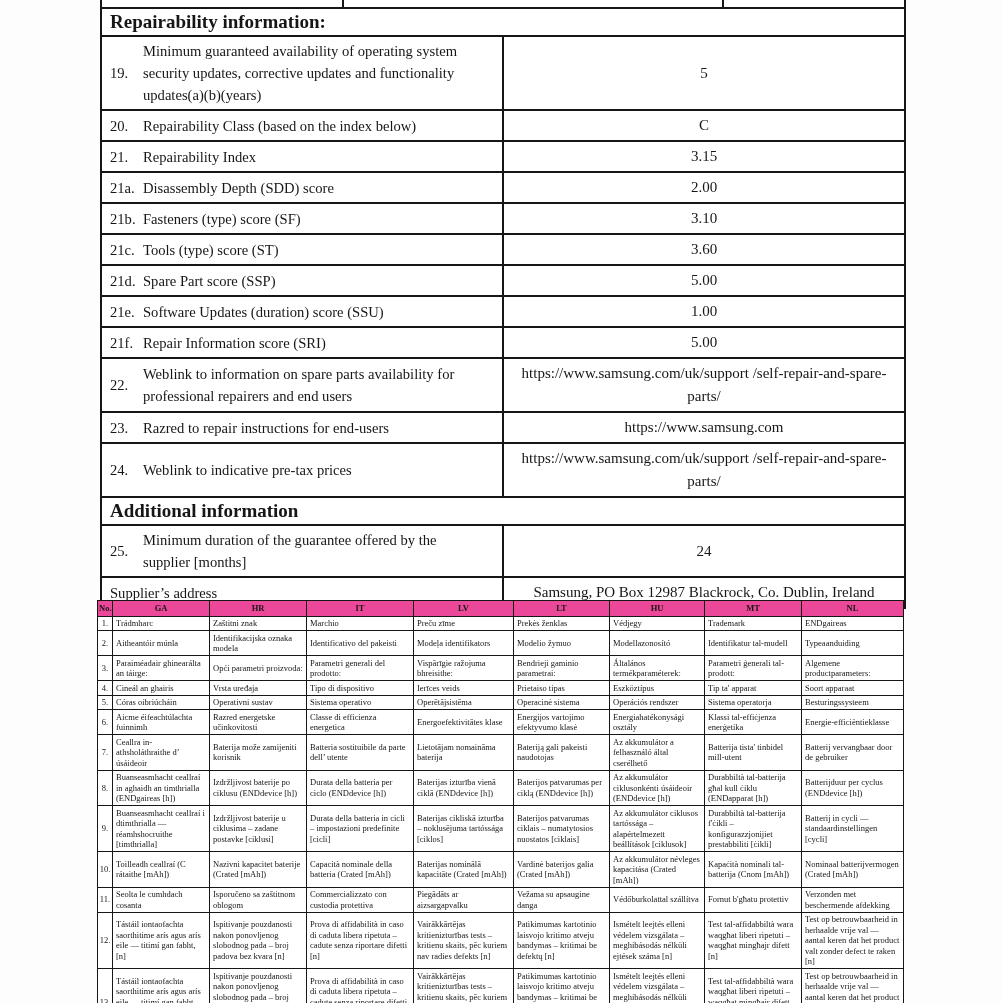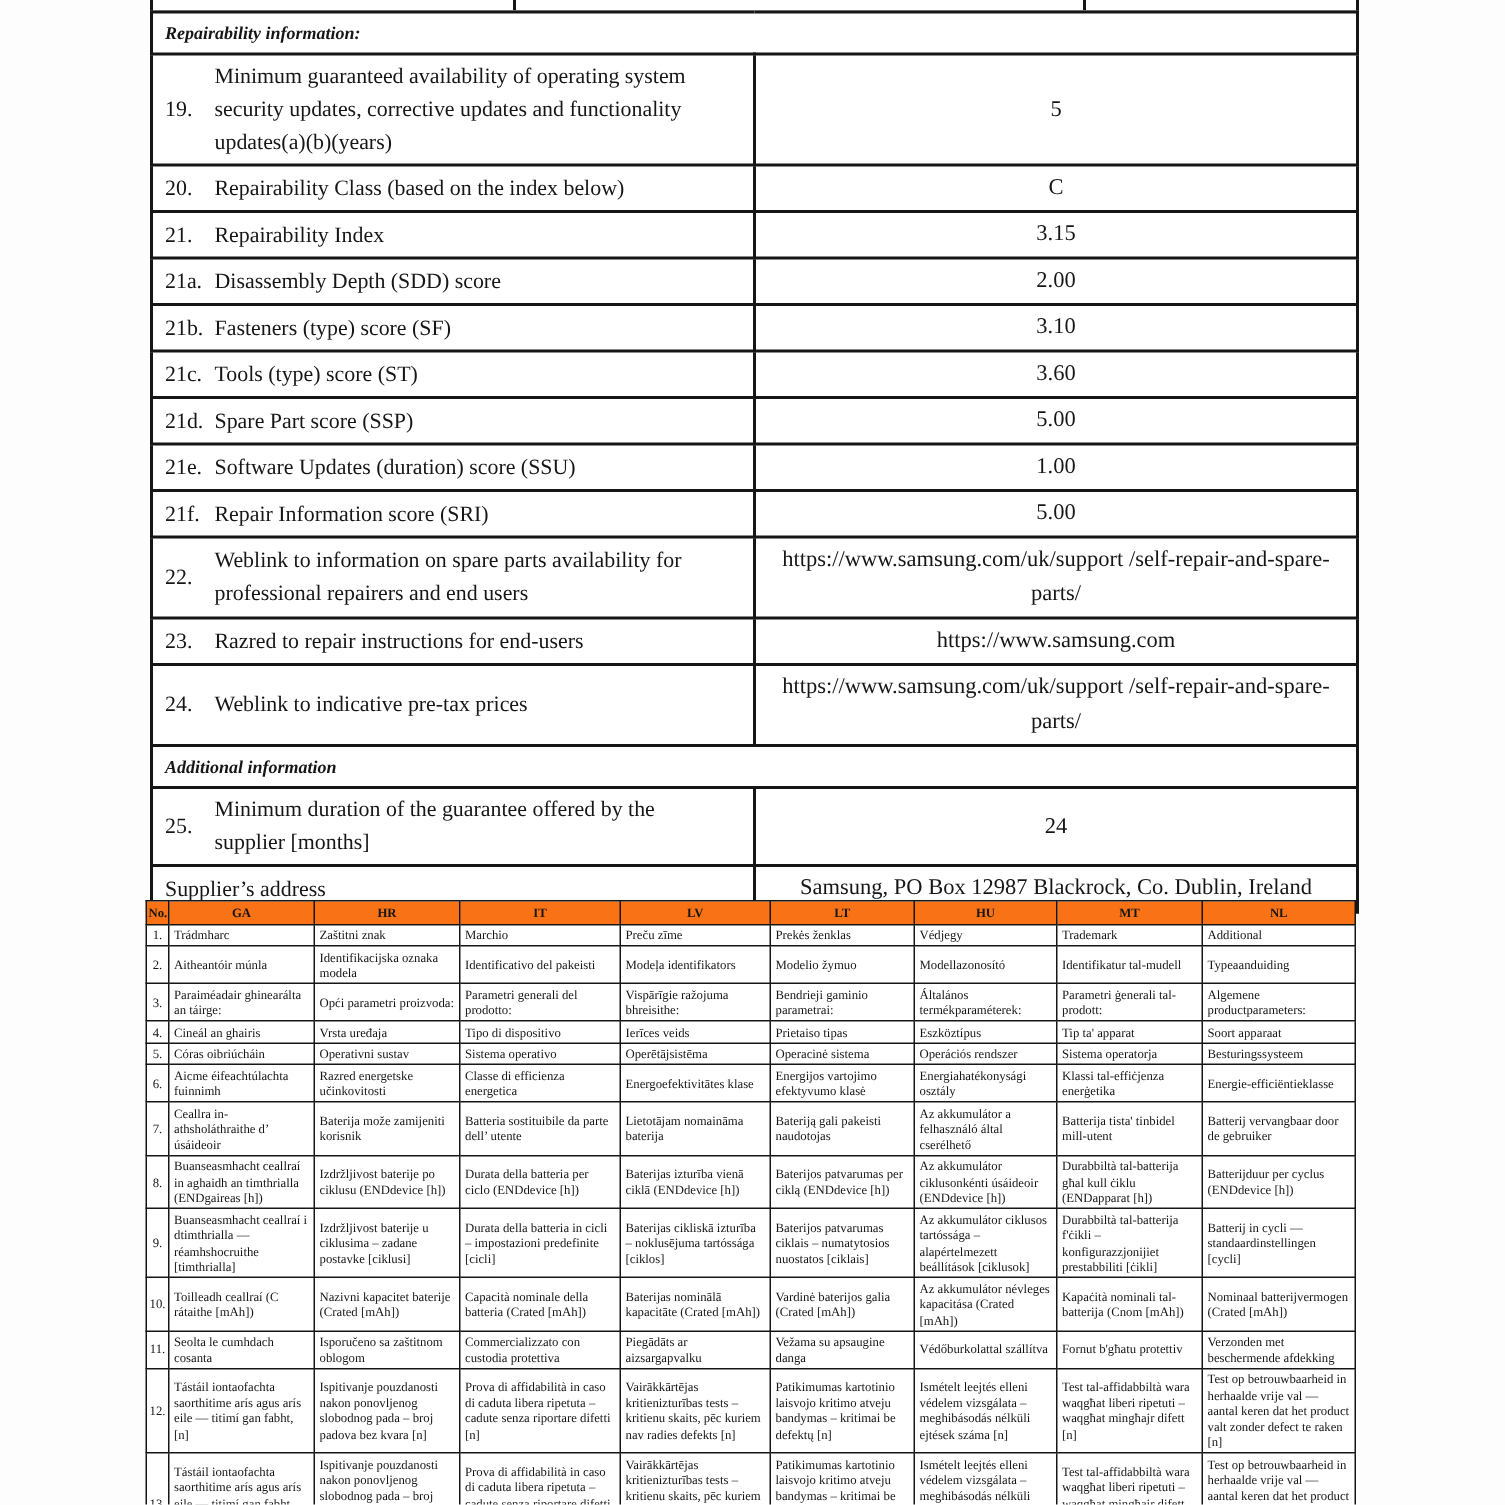--- a/index.html
+++ b/index.html
@@ -17,36 +17,36 @@
   .tp-div{position:absolute;top:0;width:2px;height:7px;background:#161616;}
   #tpd1{left:240px;}
   #tpd2{left:620px;}
 
   
   table.rep{
     position:absolute;left:100px;top:7px;width:806px;
     border-collapse:collapse;table-layout:fixed;background:#fff;
   }
   .rep td{border:2.5px solid #161616;vertical-align:middle;background:#fff;}
-  .rep .section{font-weight:bold;font-size:12px;padding:2px 8px;line-height:22px;font-style:italic;}
+  .rep .section{font-weight:bold;font-size:19px;padding:2px 8px;line-height:22px;}
   .rep .c-label{width:563px;font-size:14.6px;line-height:22px;padding:3px 6px 3px 8px;}
   .rep .c-value{width:243px;text-align:center;font-size:15px;line-height:23px;padding:3px 6px;}
   .label-flex{display:flex;align-items:center;}
   .row-no{flex:0 0 33px;}
   .row-text{flex:1;padding-right:14px;}
 
   
   table.lang{
     position:absolute;left:97px;top:600px;width:806px;
     border-collapse:collapse;table-layout:fixed;background:#fff;
     font-size:8.5px;line-height:10.5px;
   }
   .lang th{
     border:1.3px solid #161616;font-weight:bold;font-size:8.5px;
-    text-align:center;padding:2px 1px;background:#f97316;
+    text-align:center;padding:2px 1px;background:#ec4899;
   }
   .lang td{
     border:1.3px solid #161616;padding:1.5px 3px;vertical-align:middle;
     text-align:left;background:#fff;word-wrap:break-word;
   }
   .lang td.no-cell{text-align:center;padding:1.5px 0;}
 </style>
 </head>
 <body>
 
@@ -227,21 +227,21 @@
     <tbody id="lang-body">
         <tr>
           <td class="no-cell">1.</td>
           <td class="lang-cell">Trádmharc</td>
           <td class="lang-cell">Zaštitni znak</td>
           <td class="lang-cell">Marchio</td>
           <td class="lang-cell">Preču zīme</td>
           <td class="lang-cell">Prekės ženklas</td>
           <td class="lang-cell">Védjegy</td>
           <td class="lang-cell">Trademark</td>
-          <td class="lang-cell">Additional</td>
+          <td class="lang-cell">ENDgaireas</td>
         </tr>
         <tr>
           <td class="no-cell">2.</td>
           <td class="lang-cell">Aitheantóir múnla</td>
           <td class="lang-cell">Identifikacijska oznaka modela</td>
           <td class="lang-cell">Identificativo del pakeisti</td>
           <td class="lang-cell">Modeļa identifikators</td>
           <td class="lang-cell">Modelio žymuo</td>
           <td class="lang-cell">Modellazonosító</td>
           <td class="lang-cell">Identifikatur tal-mudell</td>

